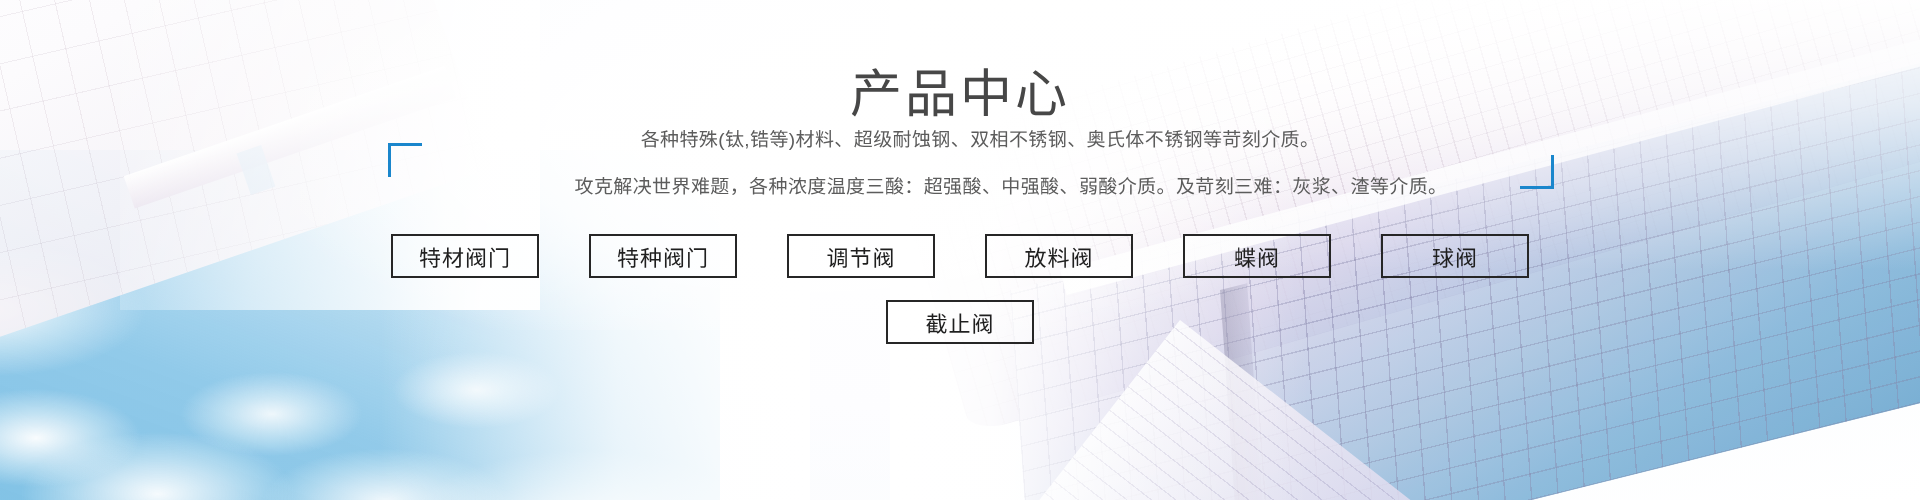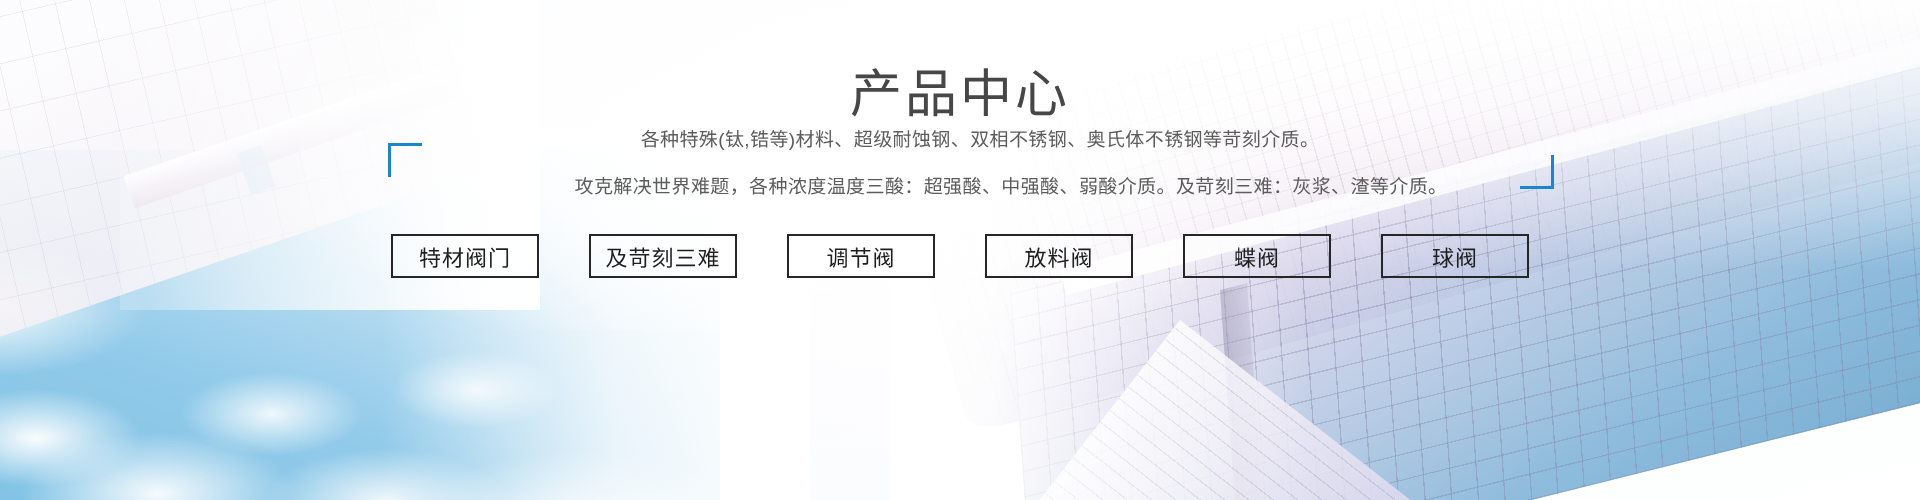--- a/index.html
+++ b/index.html
@@ -319,21 +319,22 @@
     <div class="bracket bracket-tl"></div>
 
     <div class="bracket bracket-br"></div>
 
     <div class="desc desc-1">各种特殊(钛,锆等)材料、超级耐蚀钢、双相不锈钢、奥氏体不锈钢等苛刻介质。</div>
 
     <div class="desc desc-2">攻克解决世界难题，各种浓度温度三酸：超强酸、中强酸、弱酸介质。及苛刻三难：灰浆、渣等介质。</div>
 
     <div class="cat-grid">
       <div class="cat-item">特材阀门</div>
-      <div class="cat-item">及苛刻三难</div>
+      <div class="cat-item">特种阀门</div>
       <div class="cat-item">调节阀</div>
       <div class="cat-item">放料阀</div>
       <div class="cat-item">蝶阀</div>
       <div class="cat-item">球阀</div>
+      <div class="cat-item">截止阀</div>
     </div>
 
   </div>
 </div>
 
 </body></html>

